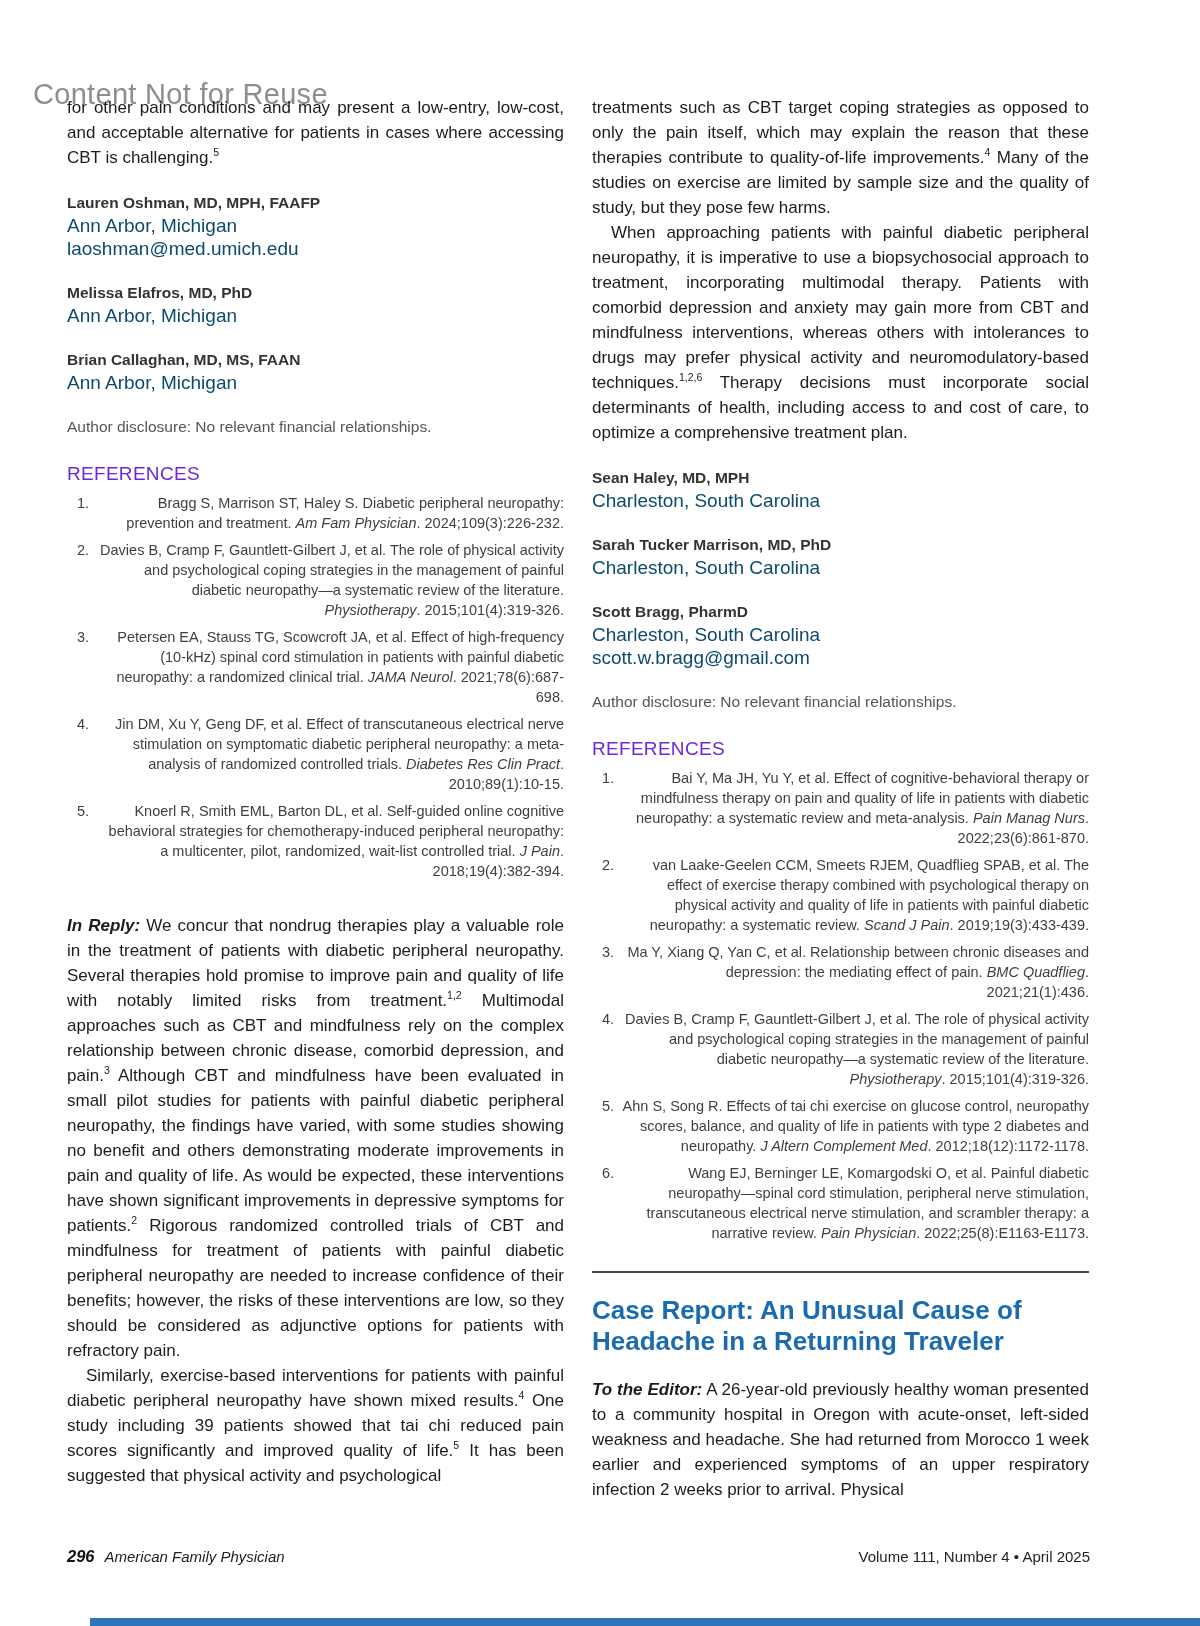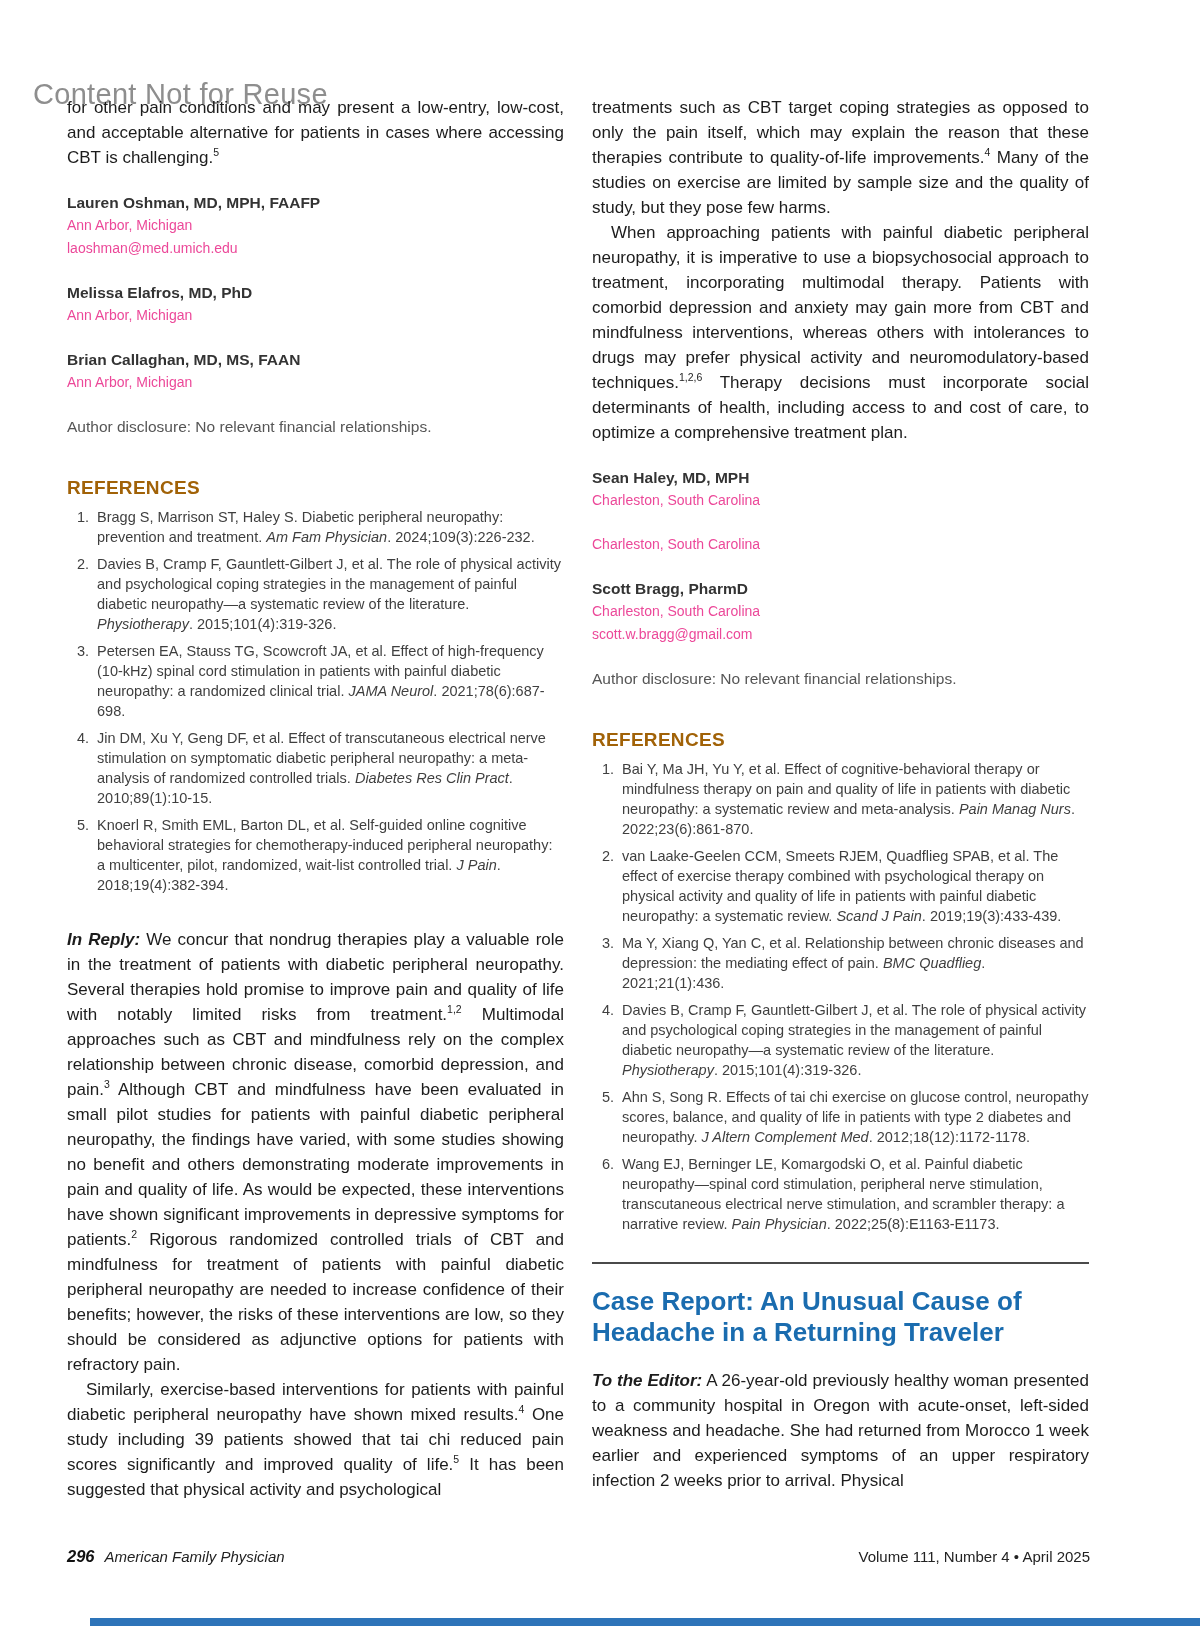--- a/index.html
+++ b/index.html
@@ -28,41 +28,41 @@
   .serif-para {
     font-family:Liberation Sans, sans-serif;
     font-size:17px; line-height:25px;
     text-align:justify; color:#1c1c1c;
   }
   .serif-para.indent { text-indent:19px; }
   sup { font-size:10.5px; line-height:0; vertical-align:super; }
   b.bi { font-style:italic; }
   .author-block { margin-top:21px; font-family:"Liberation Sans", sans-serif; }
   .author-name { font-size:15.5px; font-weight:bold; color:#333; line-height:23px; }
-  .author-line { font-size:14px; color:#ec4899; line-height:23px; }
+  .author-line { font-size:19px; color:#0c4a6e; line-height:23px; }
   .disclosure {
     margin-top:22px;
     font-family:"Liberation Sans", sans-serif;
     font-size:15.5px; color:#555; line-height:22px;
   }
   .refs-title {
-    margin-top:38px;
-    font-family:"Liberation Sans", sans-serif;
-    font-size:19px; font-weight:bold; color:#a16207;
+    margin-top:24px;
+    font-family:"Liberation Sans", sans-serif;
+    font-size:19px; font-weight:normal; color:#6d28d9;
     letter-spacing:0.3px; line-height:24px;
   }
   .ref-list { margin-top:6px; }
   .ref-item {
     display:flex;
     font-family:"Liberation Sans", sans-serif;
     font-size:14.5px; line-height:20px; color:#3f3f3f;
     margin-top:7px;
   }
   .ref-num { flex:none; width:22px; text-align:right; margin-right:8px; }
-  .ref-text { flex:1; }
+  .ref-text { flex:1;text-align:right; }
   .reply-block { margin-top:32px; }
   .section-rule {
     margin-top:28px;
     border-top:2px solid #4a4a4a;
   }
   .case-title {
     margin-top:22px;
     font-family:"Liberation Sans", sans-serif;
     font-size:26px; font-weight:bold;
     color:var(--heading-blue, #1a6caf);
@@ -142,20 +142,21 @@
 
     <div class="col">
       <p class="serif-para"><span>treatments such as CBT target coping strategies as opposed to only the pain itself, which may explain the reason that these therapies contribute to quality-of-life improvements.</span><sup>4</sup><span> Many of the studies on exercise are limited by sample size and the quality of study, but they pose few harms.</span></p>
       <p class="serif-para indent"><span>When approaching patients with painful diabetic peripheral neuropathy, it is imperative to use a biopsychosocial approach to treatment, incorporating multimodal therapy. Patients with comorbid depression and anxiety may gain more from CBT and mindfulness interventions, whereas others with intolerances to drugs may prefer physical activity and neuromodulatory-based techniques.</span><sup>1,2,6</sup><span> Therapy decisions must incorporate social determinants of health, including access to and cost of care, to optimize a comprehensive treatment plan.</span></p>
 
       <div class="author-block">
         <div class="author-name">Sean Haley, MD, MPH</div>
         <div class="author-line">Charleston, South Carolina</div>
       </div>
       <div class="author-block">
+        <div class="author-name">Sarah Tucker Marrison, MD, PhD</div>
         <div class="author-line">Charleston, South Carolina</div>
       </div>
       <div class="author-block">
         <div class="author-name">Scott Bragg, PharmD</div>
         <div class="author-line">Charleston, South Carolina</div>
         <div class="author-line">scott.w.bragg@gmail.com</div>
       </div>
 
       <div class="disclosure">Author disclosure: No relevant financial relationships.</div>
 

